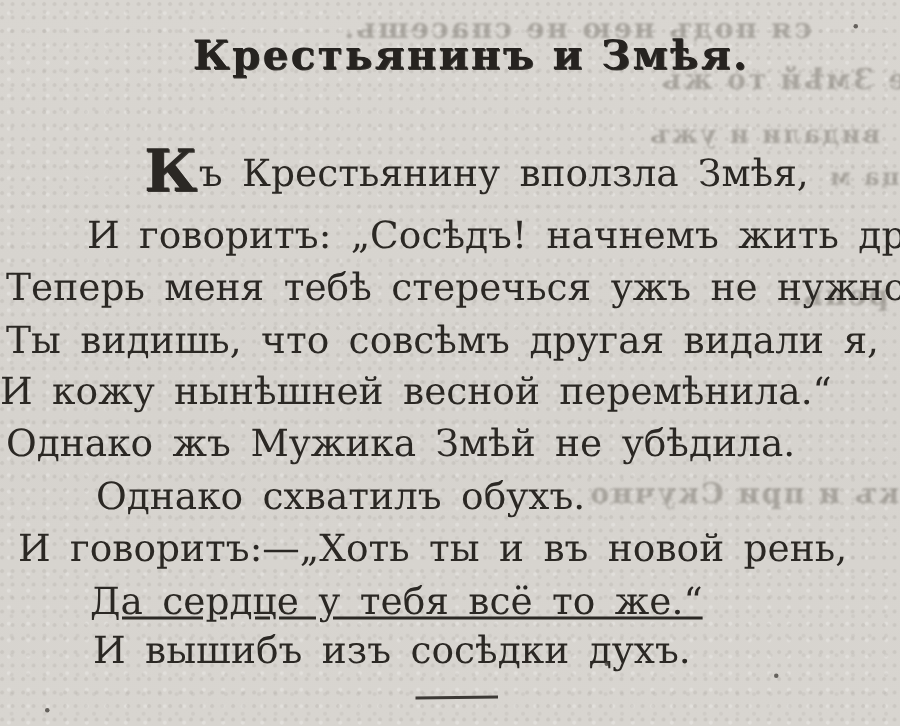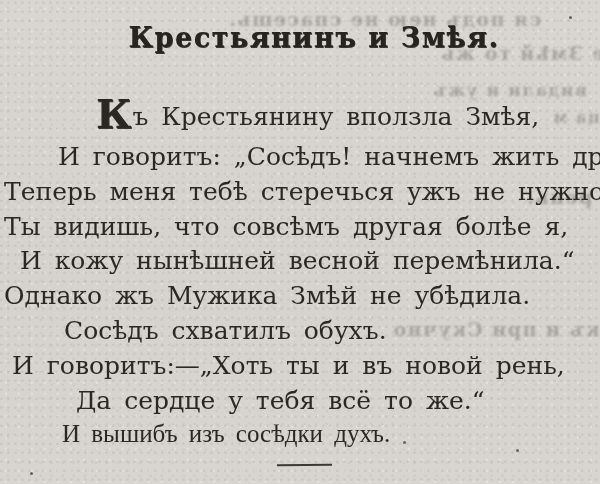--- a/index.html
+++ b/index.html
@@ -92,27 +92,27 @@
       <div class="ghost mirrored" style="top: 80px; left: 432px; font-size: 17px;">видали и ужъ</div>
       <div class="ghost mirrored" style="top: 108px; left: 552px; font-size: 16px;">ца м</div>
       <div class="ghost mirrored" style="top: 186px; left: 526px; font-size: 19px;">рень.</div>
       <div class="ghost mirrored" style="top: 318px; left: 392px; font-size: 19px;">къ и при Скучно</div>
     </div>
   <h1 class="title">Крестьянинъ и Змѣя.</h1>
   <div id="poem">
       <div class="line" style="top: 101px; left: 96px;"><span class="dropcap">К</span>ъ Крестьянину вползла Змѣя,</div>
       <div class="line" style="top: 142px; left: 58px;">И говоритъ: „Сосѣдъ! начнемъ жить дружно!</div>
       <div class="line" style="top: 177px; left: 4px;">Теперь меня тебѣ стеречься ужъ не нужно:</div>
-      <div class="line" style="top: 212px; left: 4px;">Ты видишь, что совсѣмъ другая болѣе я,</div>
-      <div class="line" style="top: 246px; left: 20px;">И кожу нынѣшней весной перемѣнила.“</div>
+      <div class="line" style="top: 212px; left: 4px;">Ты видишь, что совсѣмъ другая видали я,</div>
+      <div class="line" style="top: 246px; left: 0;">И кожу нынѣшней весной перемѣнила.“</div>
       <div class="line" style="top: 281px; left: 4px;">Однако жъ Мужика Змѣй не убѣдила.</div>
-      <div class="line" style="top: 316px; left: 64px;">Сосѣдъ схватилъ обухъ.</div>
+      <div class="line" style="top: 316px; left: 64px;">Однако схватилъ обухъ.</div>
       <div class="line" style="top: 351px; left: 12px;">И говоритъ:—„Хоть ты и въ новой рень,</div>
-      <div class="line" style="top: 386px; left: 76px;">Да сердце у тебя всё то же.“</div>
-      <div class="line" style="top: 419px; left: 62px; font-family: Liberation Serif, serif;">И вышибъ изъ сосѣдки духъ.</div>
+      <div class="line" style="top: 386px; left: 60px; text-decoration: underline;">Да сердце у тебя всё то же.“</div>
+      <div class="line" style="top: 419px; left: 62px;">И вышибъ изъ сосѣдки духъ.</div>
     </div>
   <div class="divider"></div>
   <div id="specks">
       <div class="speck" style="left: 403px; top: 441px;"></div>
       <div class="speck" style="left: 516px; top: 449px;"></div>
       <div class="speck" style="left: 30px; top: 472px;"></div>
       <div class="speck" style="left: 569px; top: 16px;"></div>
     </div>
 </div>
 

